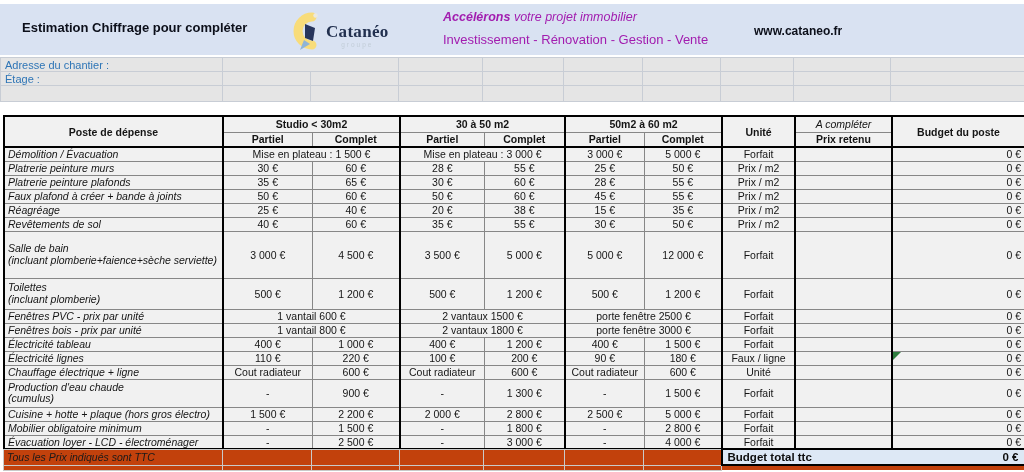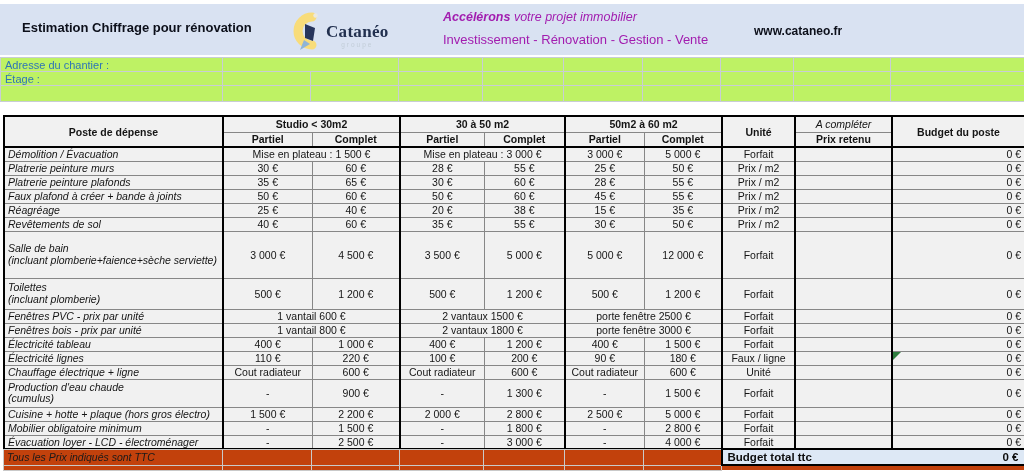--- a/index.html
+++ b/index.html
@@ -15,21 +15,21 @@
   .tagline{position:absolute;left:427px;top:6px;color:#a21caf;margin-left:16px;}
   .tl1{font-size:12.5px;font-style:italic;}
   .tlb{font-weight:bold;}
   .tl2{font-size:13px;margin-top:8px;}
   .website{position:absolute;left:754px;top:20px;font-size:12px;font-weight:bold;color:#0c0f1a;}
   
   .tbl{border-collapse:collapse;table-layout:fixed;width:1021px;}
   .tbl td{overflow:hidden;white-space:nowrap;padding:0 3px;line-height:12px;}
   
   .info{position:absolute;left:0;top:57px;width:1024px;}
-  .info td{border:1px solid #c8cdd5;font-size:11px;color:#2e75b6;background:#bef264;height:12px;}
+  .info td{border:1px solid #c8cdd5;font-size:11px;color:#2e75b6;background:#e5e5e5;height:12px;}
   .info .il{padding-left:4px;}
   
   .main{position:absolute;left:3px;top:115px;}
   .main td{border:1px solid #878787;font-size:10.5px;color:#151515;background:#f1f1f1;vertical-align:middle;}
   .l{font-style:italic;text-align:left;font-size:10.4px;padding:0 2px 0 4px;}
   .lw{white-space:normal;}
   .wl{display:block;white-space:normal;line-height:11.5px;}
   .n{text-align:center;}
   .u{text-align:center;}
   .vb{vertical-align:bottom;}
@@ -53,21 +53,21 @@
   .fn{font-style:italic;color:#1a1a1a;padding-left:4px;}
   .btc{border:2px solid #000 !important;background:#dde8f5 !important;}
   .btr{display:flex;justify-content:space-between;align-items:flex-start;font-weight:bold;font-size:11.5px;color:#0d0d0d;padding:0 2px;}
 </style>
 </head>
 <body>
 
 <div class="screen">
 
   <div class="banner">
-    <div class="title">Estimation Chiffrage pour rénovation</div>
+    <div class="title">Estimation Chiffrage pour compléter</div>
     <div class="logo">
       <svg width="38" height="44" viewBox="0 0 38 44">
         <path d="M28 8 A 14 14 0 1 0 28 36" stroke="#f8dc7a" stroke-width="9" fill="none" stroke-linecap="round"></path>
         <circle cx="31.5" cy="6.5" r="2.2" fill="#ece9de"></circle>
         <path d="M21 15 L31 19 L29 32 L21 29 Z" fill="#27355c"></path>
         <path d="M20 31 L26 35 L16 41 Z" fill="#8fb4d6"></path>
       </svg>
       <div class="logotext">
         <div class="logoname">Catanéo</div>
         <div class="logosub">groupe</div>

